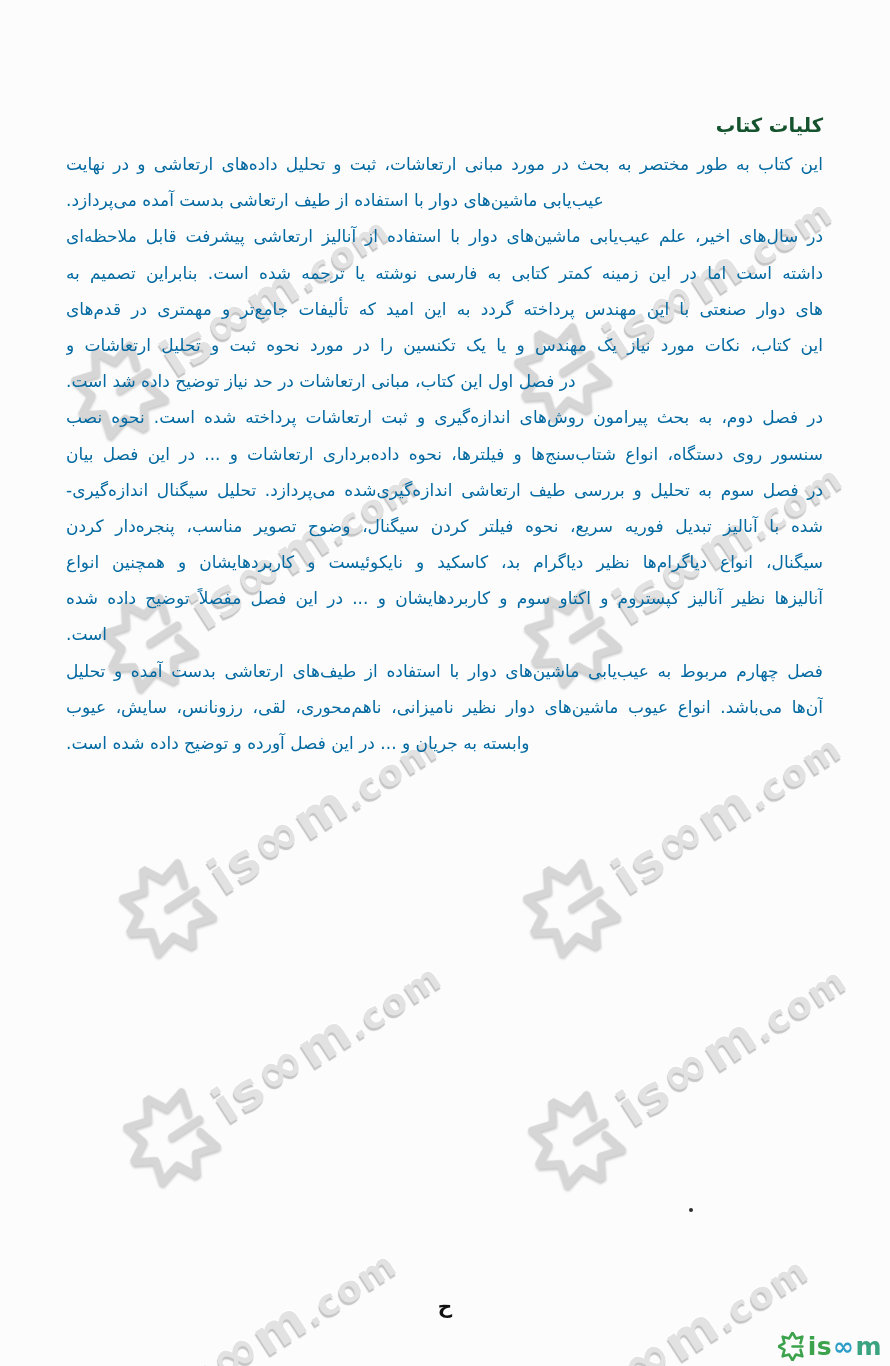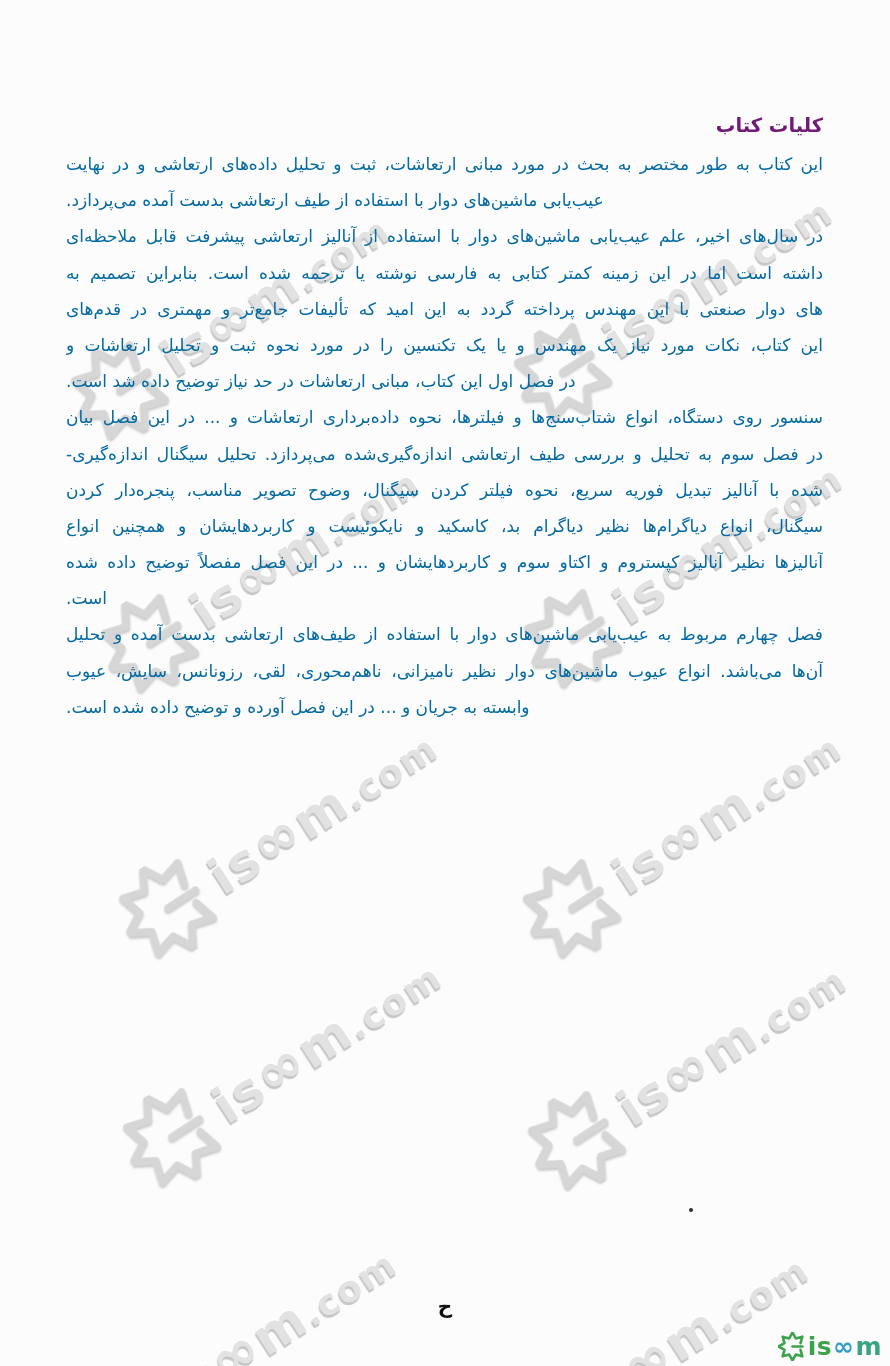--- a/index.html
+++ b/index.html
@@ -16,21 +16,21 @@
   .wm svg{width:96px;height:96px;flex:0 0 auto;filter:drop-shadow(-1px 2px 1px #c9c9c9);}
   .wm-text{
     font-weight:bold;font-size:50px;color:#e2e2e2;letter-spacing:2px;
     text-shadow:-2px 2px 1px #c5c5c5, 1px -1px 0 #ffffff;
   }
   .wm-text .oo{font-size:57px;}
   .wm-text .tld{font-size:36px;}
   
   .textblock{position:absolute;top:106px;right:67px;left:66px;direction:rtl;z-index:2;}
   .title{
-    font-size:19.5px;font-weight:bold;color:#701a75;line-height:40px;
+    font-size:19.5px;font-weight:bold;color:#14532d;line-height:40px;
     text-align:right;letter-spacing:0;
   }
   .bline{
     font-size:17px;color:#0369a1;line-height:36.2px;height:36.2px;
     text-align:justify;text-align-last:justify;overflow:hidden;
   }
   .bline.end{text-align:left;text-align-last:auto;}
   
   .pagenum{
     position:absolute;top:1294px;left:0;right:0;text-align:center;
@@ -122,20 +122,21 @@
   <div class="textblock">
     <div class="title">کلیات کتاب</div>
     <div id="lines">
         <div class="bline">این کتاب به طور مختصر به بحث در مورد مبانی ارتعاشات، ثبت و تحلیل داده‌های ارتعاشی و در نهایت</div>
         <div class="bline end">عیب‌یابی ماشین‌های دوار با استفاده از طیف ارتعاشی بدست آمده می‌پردازد.</div>
         <div class="bline">در سال‌های اخیر، علم عیب‌یابی ماشین‌های دوار با استفاده از آنالیز ارتعاشی پیشرفت قابل ملاحظه‌ای</div>
         <div class="bline">داشته است اما در این زمینه کمتر کتابی به فارسی نوشته یا ترجمه شده است. بنابراین تصمیم به</div>
         <div class="bline">های دوار صنعتی با این مهندس پرداخته گردد به این امید که تألیفات جامع‌تر و مهمتری در قدم‌های</div>
         <div class="bline">این کتاب، نکات مورد نیاز یک مهندس و یا یک تکنسین را در مورد نحوه ثبت و تحلیل ارتعاشات و</div>
         <div class="bline end">در فصل اول این کتاب، مبانی ارتعاشات در حد نیاز توضیح داده شد است.</div>
+        <div class="bline">در فصل دوم، به بحث پیرامون روش‌های اندازه‌گیری و ثبت ارتعاشات پرداخته شده است. نحوه نصب</div>
         <div class="bline">سنسور روی دستگاه، انواع شتاب‌سنج‌ها و فیلترها، نحوه داده‌برداری ارتعاشات و ... در این فصل بیان</div>
         <div class="bline">در فصل سوم به تحلیل و بررسی طیف ارتعاشی اندازه‌گیری‌شده می‌پردازد. تحلیل سیگنال اندازه‌گیری-</div>
         <div class="bline">شده با آنالیز تبدیل فوریه سریع، نحوه فیلتر کردن سیگنال، وضوح تصویر مناسب، پنجره‌دار کردن</div>
         <div class="bline">سیگنال، انواع دیاگرام‌ها نظیر دیاگرام بد، کاسکید و نایکوئیست و کاربردهایشان و همچنین انواع</div>
         <div class="bline">آنالیزها نظیر آنالیز کپستروم و اکتاو سوم و کاربردهایشان و ... در این فصل مفصلاً توضیح داده شده</div>
         <div class="bline end">است.</div>
         <div class="bline">فصل چهارم مربوط به عیب‌یابی ماشین‌های دوار با استفاده از طیف‌های ارتعاشی بدست آمده و تحلیل</div>
         <div class="bline">آن‌ها می‌باشد. انواع عیوب ماشین‌های دوار نظیر نامیزانی، ناهم‌محوری، لقی، رزونانس، سایش، عیوب</div>
         <div class="bline end">وابسته به جریان و ... در این فصل آورده و توضیح داده شده است.</div>
       </div>

